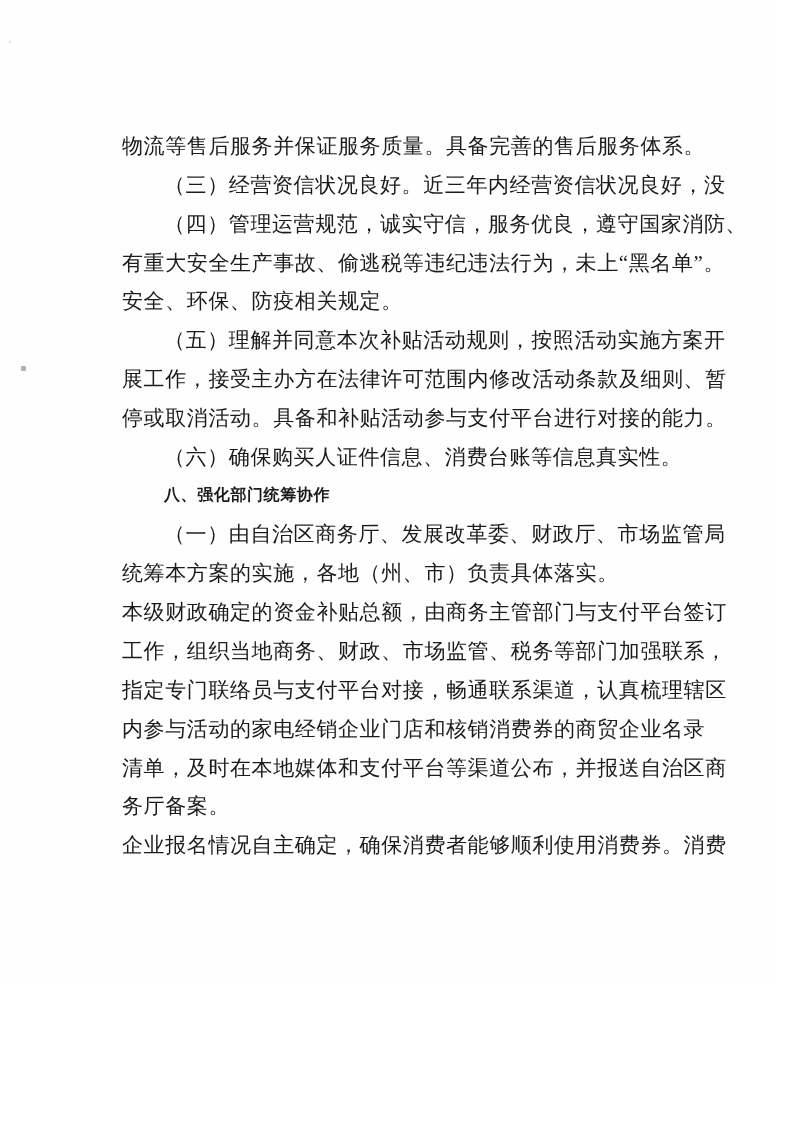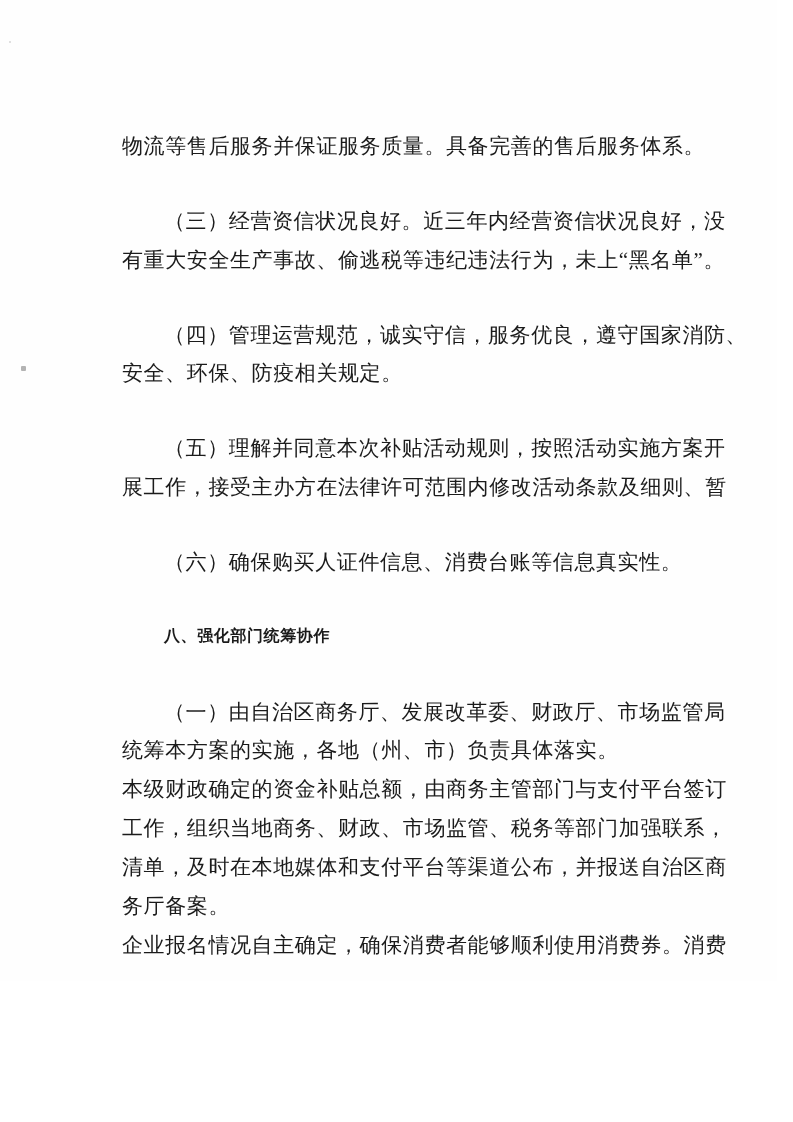--- a/index.html
+++ b/index.html
@@ -38,21 +38,21 @@
     top: 127px;
     width: 600px;
   }
   .line {
     height: 38.85px;
     line-height: 38.85px;
     font-size: 21px;
     letter-spacing: 0.6px;
     white-space: nowrap;
   }
-  .indent { padding-left: 42px; margin-top: 36px; }
+  .indent { padding-left: 42px; }
   .heading {
     font-family: Liberation Mono, monospace;
     font-weight: bold;
     font-size: 16px;
   }
   .page-number {
     position: absolute;
     left: 674px;
     top: 1033px;
     font-family: "Liberation Serif", serif;
@@ -67,31 +67,34 @@
 
 <div class="page">
 
   <div class="scan-edge"></div>
   <div class="speck speck-1"></div>
   <div class="speck speck-2"></div>
 
   <div class="text-block">
     <div class="line">物流等售后服务并保证服务质量。具备完善的售后服务体系。</div>
     <div class="line indent">（三）经营资信状况良好。近三年内经营资信状况良好，没</div>
+    <div class="line indent">（四）管理运营规范，诚实守信，服务优良，遵守国家消防、</div>
     <div class="line">有重大安全生产事故、偷逃税等违纪违法行为，未上“黑名单”。</div>
-    <div class="line indent">（四）管理运营规范，诚实守信，服务优良，遵守国家消防、</div>
     <div class="line">安全、环保、防疫相关规定。</div>
     <div class="line indent">（五）理解并同意本次补贴活动规则，按照活动实施方案开</div>
     <div class="line">展工作，接受主办方在法律许可范围内修改活动条款及细则、暂</div>
+    <div class="line">停或取消活动。具备和补贴活动参与支付平台进行对接的能力。</div>
     <div class="line indent">（六）确保购买人证件信息、消费台账等信息真实性。</div>
     <div class="line indent heading">八、强化部门统筹协作</div>
     <div class="line indent">（一）由自治区商务厅、发展改革委、财政厅、市场监管局</div>
     <div class="line">统筹本方案的实施，各地（州、市）负责具体落实。</div>
     <div class="line">本级财政确定的资金补贴总额，由商务主管部门与支付平台签订</div>
     <div class="line">工作，组织当地商务、财政、市场监管、税务等部门加强联系，</div>
+    <div class="line">指定专门联络员与支付平台对接，畅通联系渠道，认真梳理辖区</div>
+    <div class="line">内参与活动的家电经销企业门店和核销消费券的商贸企业名录</div>
     <div class="line">清单，及时在本地媒体和支付平台等渠道公布，并报送自治区商</div>
     <div class="line">务厅备案。</div>
     <div class="line">企业报名情况自主确定，确保消费者能够顺利使用消费券。消费</div>
   </div>
 
   <div class="page-number">– 11 –</div>
 
 </div>
 
 </body></html>

